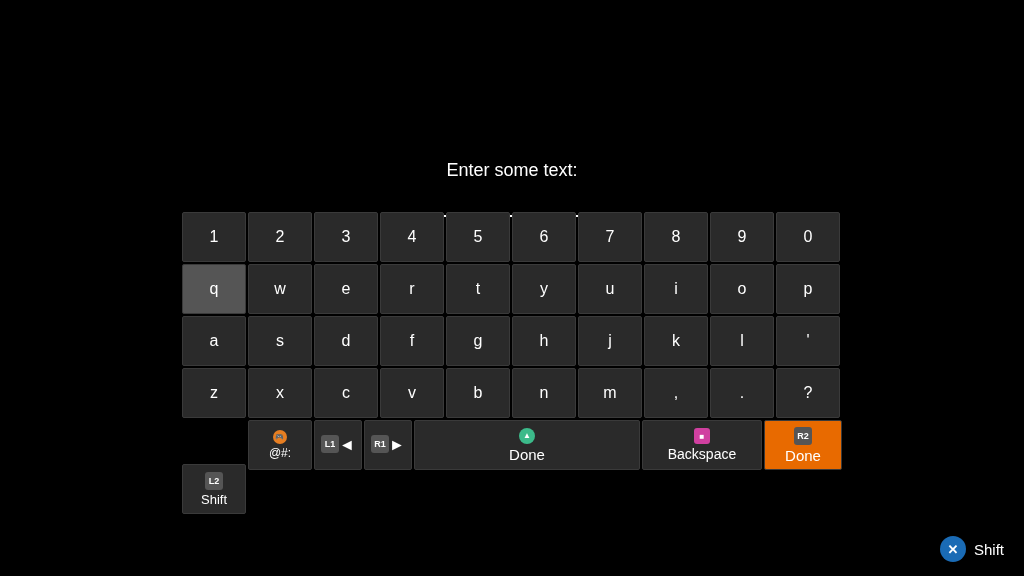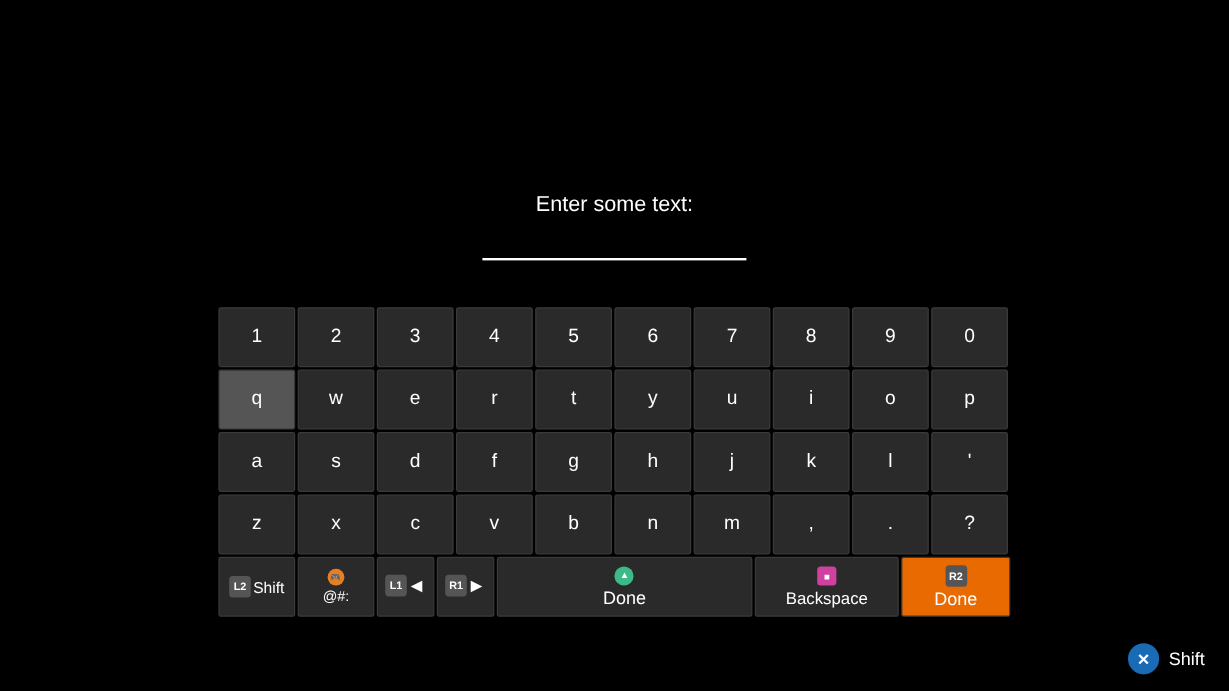--- a/index.html
+++ b/index.html
@@ -74,23 +74,24 @@
       border-radius: 2px;
       user-select: none;
     }
 
     .key.active {
       background: #555;
     }
 
     .key.shift-key {
       width: 64px;
-      flex-direction: row;
+      flex-direction: column;
       font-size: 13px;
       gap: 2px;
+      margin-top: 44px;
     }
 
     .key.symbols-key {
       width: 64px;
       flex-direction: column;
       font-size: 12px;
       gap: 2px;
     }
 
     .key.arrow-key {
@@ -101,21 +102,21 @@
       flex: 1;
       font-size: 15px;
     }
 
     .key.backspace-key {
       width: 120px;
       font-size: 14px;
     }
 
     .key.done-key {
-      width: 91px;
+      width: 78px;
       background: #e86a00;
       font-size: 15px;
       flex-direction: column;
       gap: 2px;
     }
 
     .controller-badge {
       width: 18px;
       height: 18px;
       border-radius: 3px;

